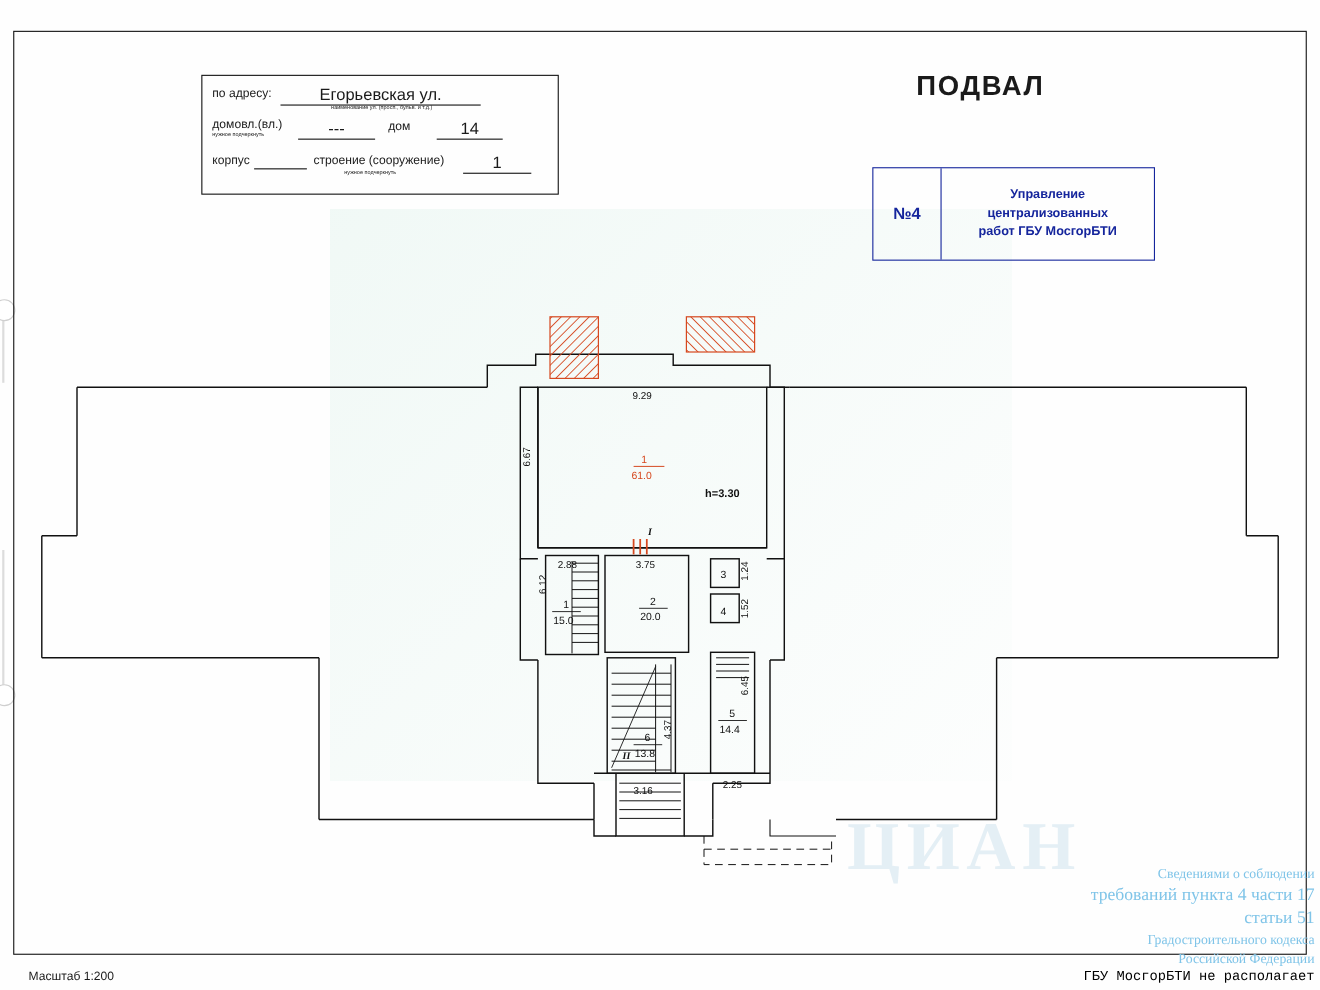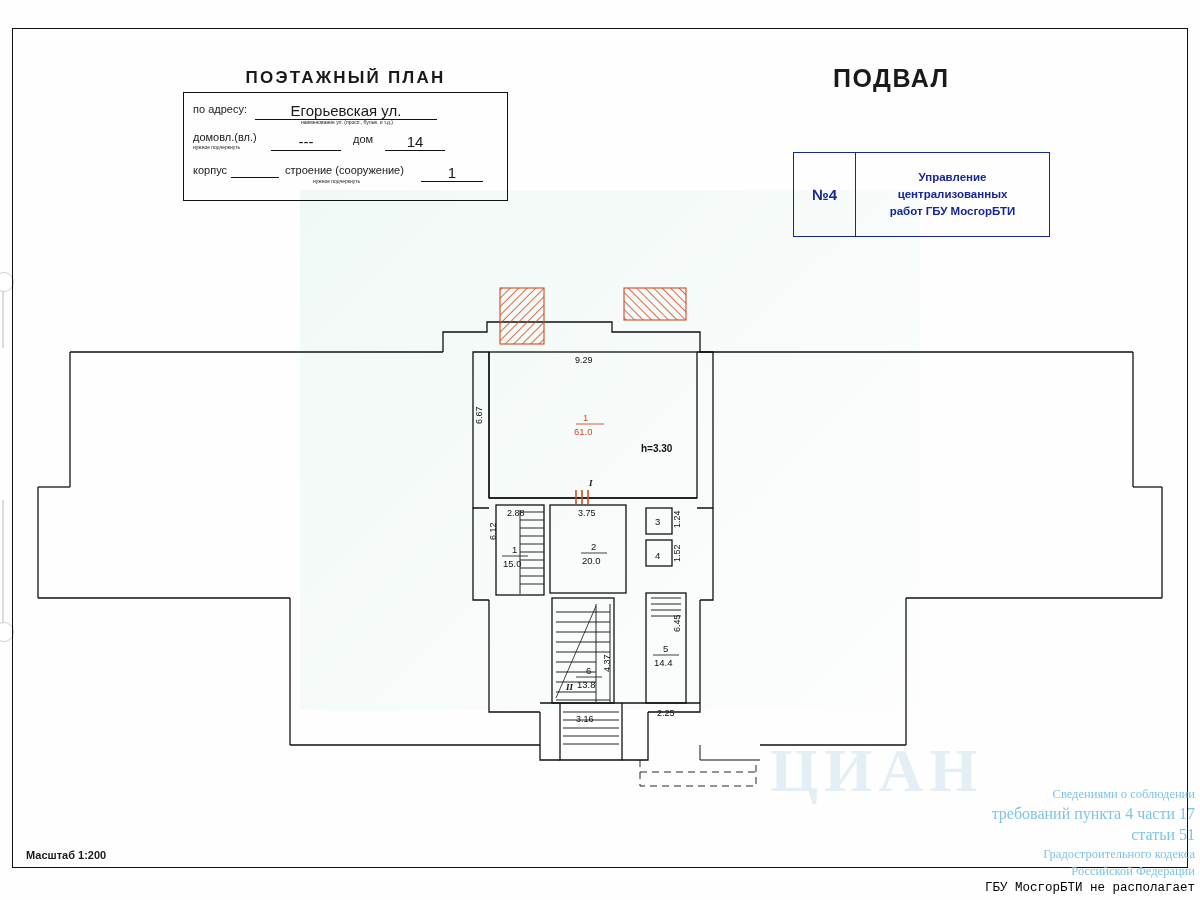--- a/index.html
+++ b/index.html
@@ -77,22 +77,22 @@
     color: #15259c; font-weight: bold; font-size: 15px;
   }
   .orgbox-txt {
     flex: 1; display: flex; align-items: center; justify-content: center;
     text-align: center; color: #15259c; font-weight: bold;
     font-size: 11.5px; line-height: 1.45; padding: 0 4px;
   }
   
   .scale {
     position: absolute;
-    left: 6px; bottom: 39px;
-    font-size: 11px; font-weight: bold; padding-left: 20px;
+    left: 6px; bottom: 6px;
+    font-size: 11px; font-weight: normal; padding-left: 20px;
   }
   
   .wm {
     position: absolute;
     left: 955px; top: 786px;
     width: 240px;
     font-size: 12.5px; line-height: 1.35;
     color: #7fc4e8;
     text-align: right;
     font-family: "Liberation Serif", serif;
@@ -140,35 +140,34 @@
 
   <div class="ringline" style="top:276px;height:72px;"></div>
   <div class="ring" style="top:272px;"></div>
   <div class="ringline" style="top:500px;height:130px;"></div>
   <div class="ring" style="top:622px;"></div>
 
   <div class="frame"></div>
   <div class="tint"></div>
 
   <div class="titleblock">
-    <div class="tb-head">ПОЭТАЖНЫЙ ПЛАН</div>
     <div class="tb-box">
 
       <div class="tb-row">
         <span class="tb-lab">по адресу:</span>
         <span class="tb-val" style="left:62px; width:182px;">Егорьевская ул.</span>
         <span class="tb-sub" style="left:108px; top:19px;">наименование ул. (просп., бульв. и т.д.)</span>
       </div>
 
       <div class="tb-row">
         <span class="tb-lab" style="top:0;">домовл.(вл.)</span>
         <span class="tb-sub" style="left:0; top:13px;">нужное подчеркнуть</span>
         <span class="tb-val" style="left:78px; width:70px;">---</span>
         <span class="tb-plain" style="left:160px; top:2px;">дом</span>
-        <span class="tb-val" style="left:192px; width:60px;">14</span>
+        <span class="tb-val" style="left:204px; width:60px;">14</span>
       </div>
 
       <div class="tb-row">
         <span class="tb-lab" style="top:2px;">корпус</span>
         <span class="tb-dash" style="left:38px; top:15px; width:48px;"></span>
         <span class="tb-plain" style="left:92px; top:2px;">строение (сооружение)</span>
         <span class="tb-sub" style="left:120px; top:16px;">нужное подчеркнуть</span>
         <span class="tb-val" style="left:228px; width:62px;">1</span>
       </div>
 

